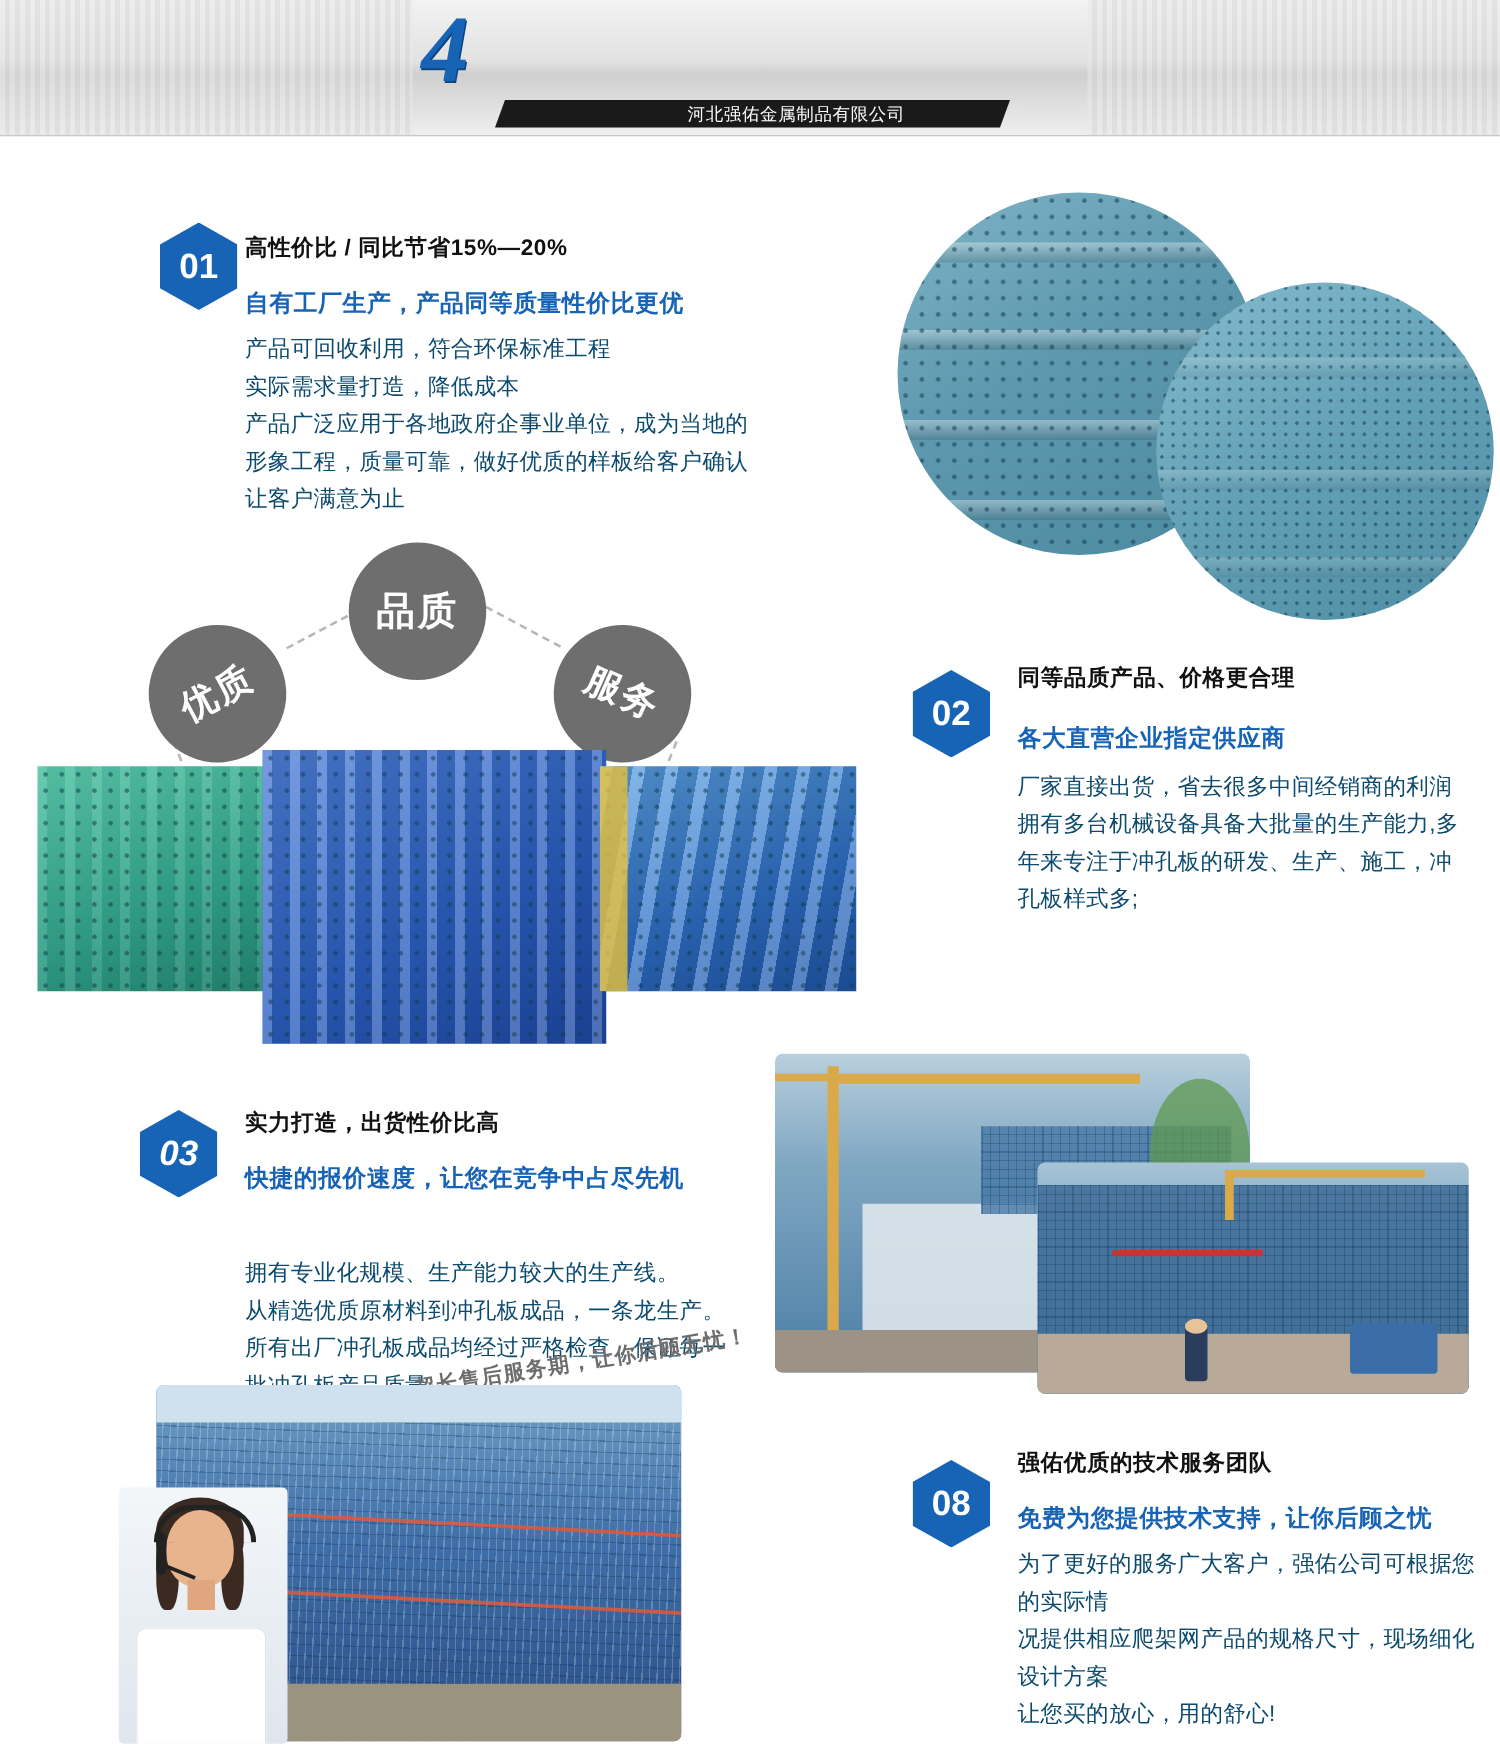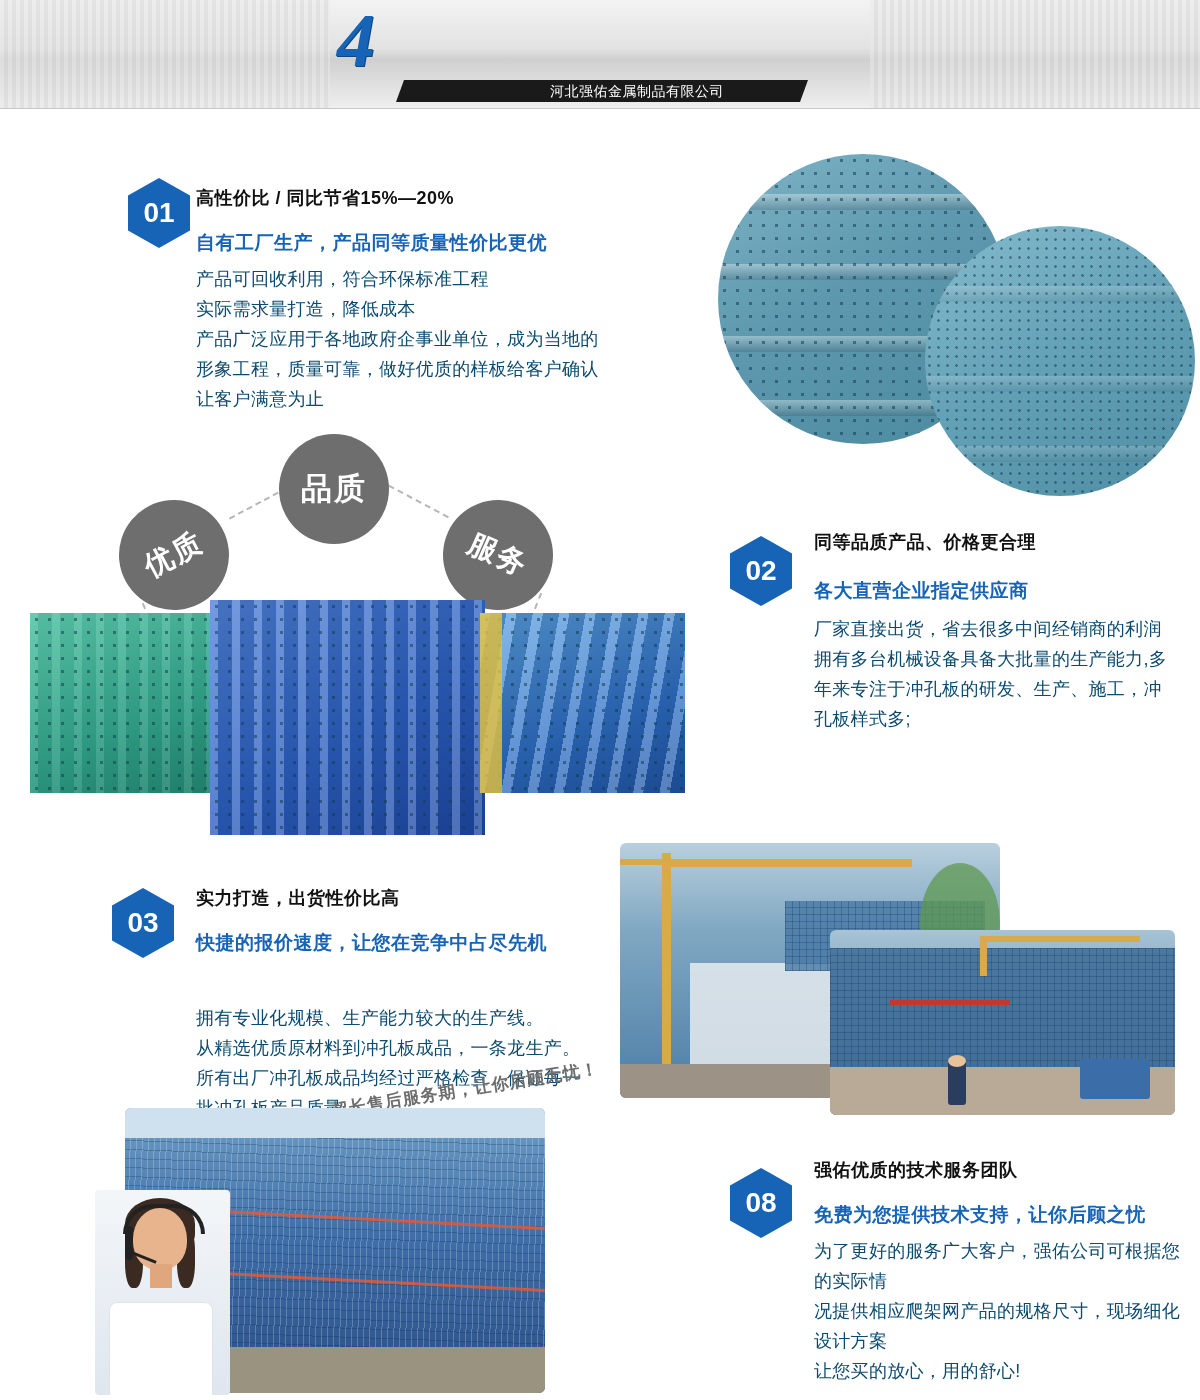--- a/index.html
+++ b/index.html
@@ -219,21 +219,21 @@
 </div>
 
 <div class="badge" style="left:730px;top:536px;">02</div>
 <div class="title" style="left:814px;top:530px;">同等品质产品、价格更合理</div>
 <div class="subtitle" style="left:814px;top:578px;">各大直营企业指定供应商</div>
 <div class="body-text" style="left:814px;top:614px;width:400px;white-space:pre-line;">厂家直接出货，省去很多中间经销商的利润
 拥有多台机械设备具备大批量的生产能力,多
 年来专注于冲孔板的研发、生产、施工，冲
 孔板样式多;</div>
 
-<div class="badge" style="left:112px;top:888px;">03</div>
+<div class="badge" style="left:112px;top:888px;font-style:italic;">03</div>
 <div class="title" style="left:196px;top:886px;">实力打造，出货性价比高</div>
 <div class="subtitle" style="left:196px;top:930px;">快捷的报价速度，让您在竞争中占尽先机</div>
 <div class="body-text" style="left:196px;top:1003px;width:420px;white-space:pre-line;">拥有专业化规模、生产能力较大的生产线。
 从精选优质原材料到冲孔板成品，一条龙生产。
 所有出厂冲孔板成品均经过严格检查，保证每一
 批冲孔板产品质量。</div>
 
 <div class="photo rounded" id="photo-site1">
   <div class="bldg" style="left:70px;top:120px;width:300px;height:135px;"></div>
   <div class="bldg" style="left:165px;top:58px;width:200px;height:70px;background:rgba(70,120,165,.8);"></div>

